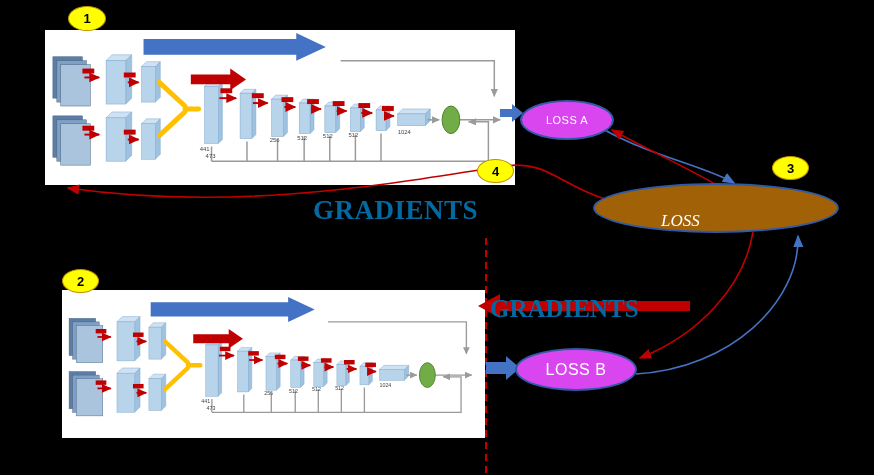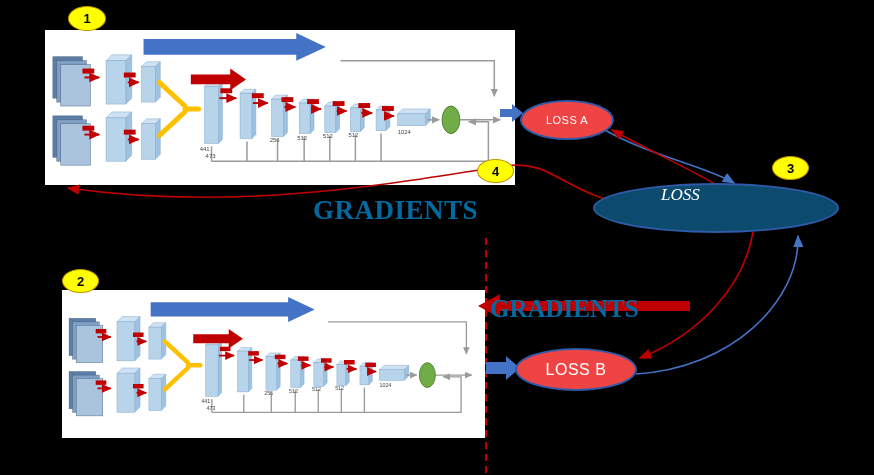--- a/index.html
+++ b/index.html
@@ -10,29 +10,29 @@
   #panel-b{left:62px;top:290px;width:423px;height:148px}
   svg.diagram{display:block}
   #overlay{position:absolute;left:0;top:0;z-index:5;pointer-events:none}
   .badge{position:absolute;z-index:10;background:#ffff00;border:1px solid #bf9000;
          border-radius:50%;display:flex;align-items:center;justify-content:center;
          font-size:13px;font-weight:bold;color:#000}
   #badge-1{left:68px;top:6px;width:36px;height:23px}
   #badge-2{left:62px;top:269px;width:35px;height:22px}
   #badge-3{left:772px;top:156px;width:35px;height:22px}
   #badge-4{left:477px;top:159px;width:35px;height:22px}
-  .loss-ellipse{position:absolute;z-index:6;background:#ef4444;border:2px solid #2e5aa8;
+  .loss-ellipse{position:absolute;z-index:6;background:#d946ef;border:2px solid #2e5aa8;
          border-radius:50%;color:#fff;display:flex;align-items:center;justify-content:center;
          font-size:11px;letter-spacing:.5px}
   #loss-a{left:520px;top:100px;width:90px;height:36px}
   #loss-b{left:515px;top:348px;width:118px;height:39px;font-size:16px}
   #total-loss{position:absolute;z-index:6;left:593px;top:183px;width:246px;height:50px;
-         background:#0c4a6e;border:2px solid #2e5aa8;border-radius:50%;color:#fff;
+         background:#a16207;border:2px solid #2e5aa8;border-radius:50%;color:#fff;
          font-family:"Liberation Serif",serif;font-style:italic;font-size:17px;
-         display:flex;flex-direction:column;justify-content:flex-start;box-sizing:border-box;
+         display:flex;flex-direction:column;justify-content:flex-end;box-sizing:border-box;
          padding-left:28px}
   #total-loss .line1{padding-left:38px}
   #total-loss sub{font-size:.72em}
   .gradients{position:absolute;z-index:9;color:#0369a1;font-weight:bold;
          font-family:Liberation Serif, serif}
   #gradients-top{left:313px;top:195px;font-size:27px;letter-spacing:.5px}
   #gradients-bottom{left:490px;top:295px;font-size:25px}
 </style>
 </head>
 <body>

